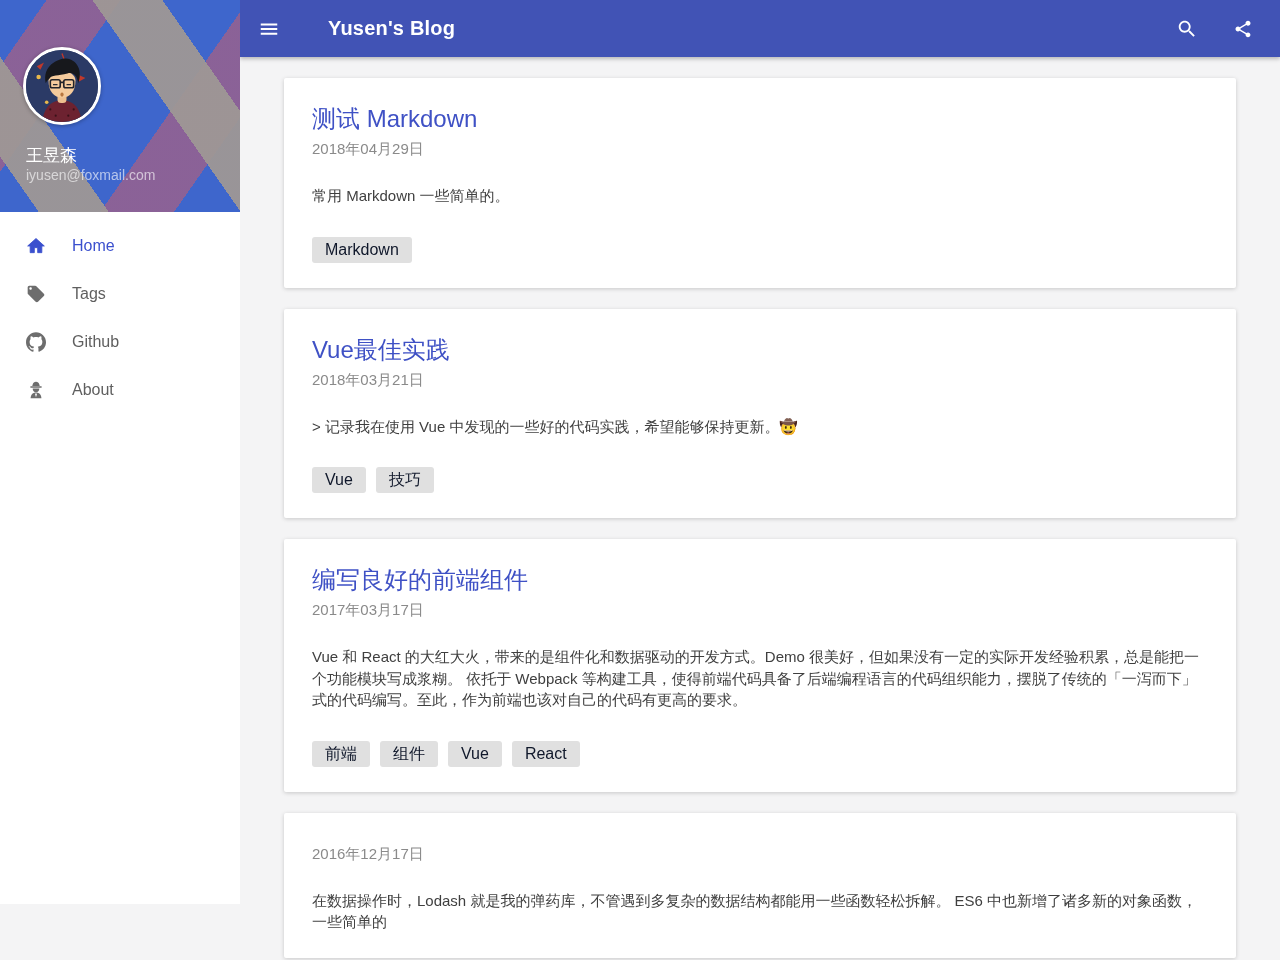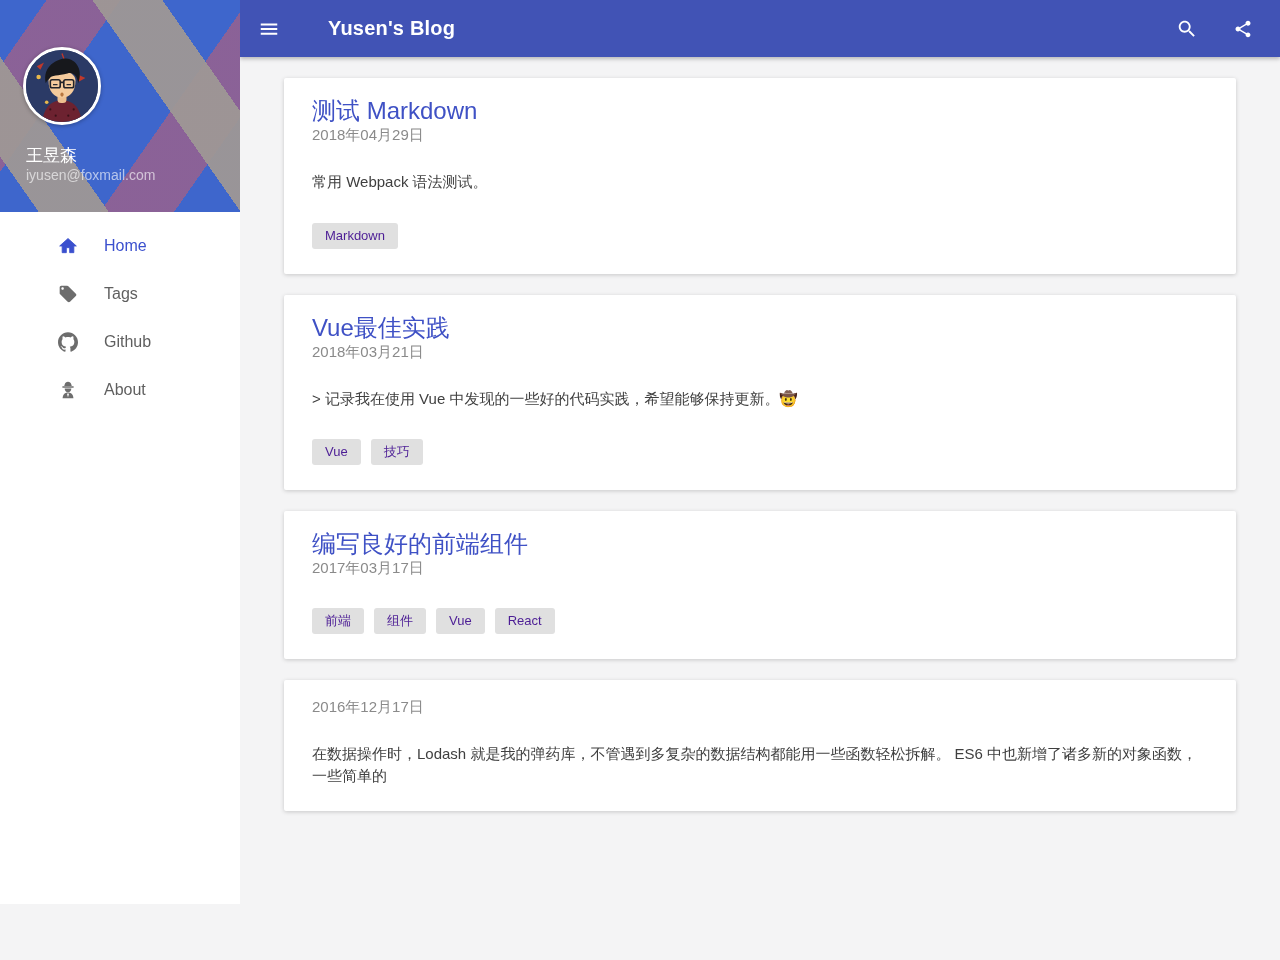--- a/index.html
+++ b/index.html
@@ -14,21 +14,21 @@
       linear-gradient(125deg, transparent 0 12%, rgba(152,97,142,.85) 12% 31%, transparent 31% 64%, rgba(152,97,142,.85) 64% 83%, transparent 83%);
     overflow:hidden;}
   .avatar{position:absolute;left:23px;top:47px;width:78px;height:78px;border-radius:50%;
     border:3px solid #fff;box-sizing:border-box;overflow:hidden;background:#2b3a66;
     box-shadow:0 1px 4px rgba(0,0,0,.3);cursor:pointer;}
   .avatar svg{display:block;width:100%;height:100%;}
   .profile-name{position:absolute;left:26px;top:144px;font-size:17px;color:#fff;}
   .profile-email{position:absolute;left:26px;top:167px;font-size:14px;color:rgba(255,255,255,.62);}
 
   .menu{padding-top:10px;}
-  .menu-item{height:48px;display:flex;align-items:center;padding-left:26px;cursor:pointer;color:#5f5f5f;margin-left:32px;}
+  .menu-item{height:48px;display:flex;align-items:center;padding-left:26px;cursor:pointer;color:#5f5f5f;}
   .menu-item .micon{width:20px;height:20px;display:inline-flex;}
   .menu-item .micon svg{width:20px;height:20px;fill:#6d6d6d;stroke:#6d6d6d;}
   .menu-item .mlabel{margin-left:26px;font-size:16px;}
   .menu-item.active{color:var(--active_menu,#3b50ce);}
   .menu-item.active .micon svg{fill:var(--active_menu,#3b50ce);stroke:var(--active_menu,#3b50ce);}
   .micon svg.nostroke{stroke:none;}
 
   
   .topbar{position:absolute;left:240px;right:0;top:0;height:57px;background:var(--toolbar_bg,#4153b5);
     display:flex;align-items:center;padding:0 24px 0 16px;box-sizing:border-box;color:#fff;
@@ -36,27 +36,27 @@
   .icon-btn{background:none;border:none;padding:0;width:26px;height:26px;display:inline-flex;
     align-items:center;justify-content:center;cursor:pointer;}
   .icon-btn svg{fill:#fff;}
   .topbar-title{font-size:20px;font-weight:600;margin-left:46px;letter-spacing:.2px;}
   .topbar-actions{margin-left:auto;display:flex;gap:30px;}
 
   
   .content{position:absolute;left:240px;top:57px;right:0;bottom:0;padding:21px 44px;
     overflow:hidden;box-sizing:border-box;}
   .card{background:#fff;border-radius:2px;box-shadow:0 1px 4px rgba(0,0,0,.18);
-    padding:18px 28px 25px;margin-bottom:21px;}
+    padding:26px 28px 25px;margin-bottom:21px;}
   .post-title{display:inline-block;color:var(--primary,#3f51c5);font-size:24px;line-height:1.25;
     text-decoration:none;cursor:pointer;}
-  .post-date{color:#8a8a8a;font-size:15px;}
+  .post-date{color:#8a8a8a;font-size:15px;margin-top:6px;}
   .post-excerpt{color:#3f3f3f;font-size:15px;line-height:21.5px;margin:26px 0 0;}
   .chips{margin-top:30px;display:flex;gap:10px;}
-  .chip{background:var(--chip_bg,#e0e0e0);color:#4c1d95;font-size:13px;height:26px;line-height:26px;
+  .chip{background:var(--chip_bg,#e0e0e0);color:#0f172a;font-size:16px;height:26px;line-height:26px;
     padding:0 13px;border-radius:3px;cursor:pointer;white-space:nowrap;}
 </style>
 </head>
 <body>
 
 <div class="app">
 
   <aside class="sidebar">
     <div class="profile">
       <div class="avatar">
@@ -146,39 +146,40 @@
           </svg>
       </button>
     </div>
   </header>
 
   <main class="content">
 
     <article class="card">
       <a class="post-title">测试 Markdown</a>
       <div class="post-date">2018年04月29日</div>
-      <p class="post-excerpt">常用 Webpack 语法测试。</p>
+      <p class="post-excerpt">常用 Markdown 一些简单的。</p>
       <div class="chips">
         <span class="chip">Markdown</span>
       </div>
     </article>
 
     <article class="card">
       <a class="post-title">Vue最佳实践</a>
       <div class="post-date">2018年03月21日</div>
       <p class="post-excerpt">&gt; 记录我在使用 Vue 中发现的一些好的代码实践，希望能够保持更新。🤠</p>
       <div class="chips">
         <span class="chip">Vue</span>
         <span class="chip">技巧</span>
       </div>
     </article>
 
     <article class="card">
       <a class="post-title">编写良好的前端组件</a>
       <div class="post-date">2017年03月17日</div>
+      <p class="post-excerpt">Vue 和 React 的大红大火，带来的是组件化和数据驱动的开发方式。Demo 很美好，但如果没有一定的实际开发经验积累，总是能把一个功能模块写成浆糊。 依托于 Webpack 等构建工具，使得前端代码具备了后端编程语言的代码组织能力，摆脱了传统的「一泻而下」式的代码编写。至此，作为前端也该对自己的代码有更高的要求。</p>
       <div class="chips">
         <span class="chip">前端</span>
         <span class="chip">组件</span>
         <span class="chip">Vue</span>
         <span class="chip">React</span>
       </div>
     </article>
 
     <article class="card">
       <div class="post-date">2016年12月17日</div>

